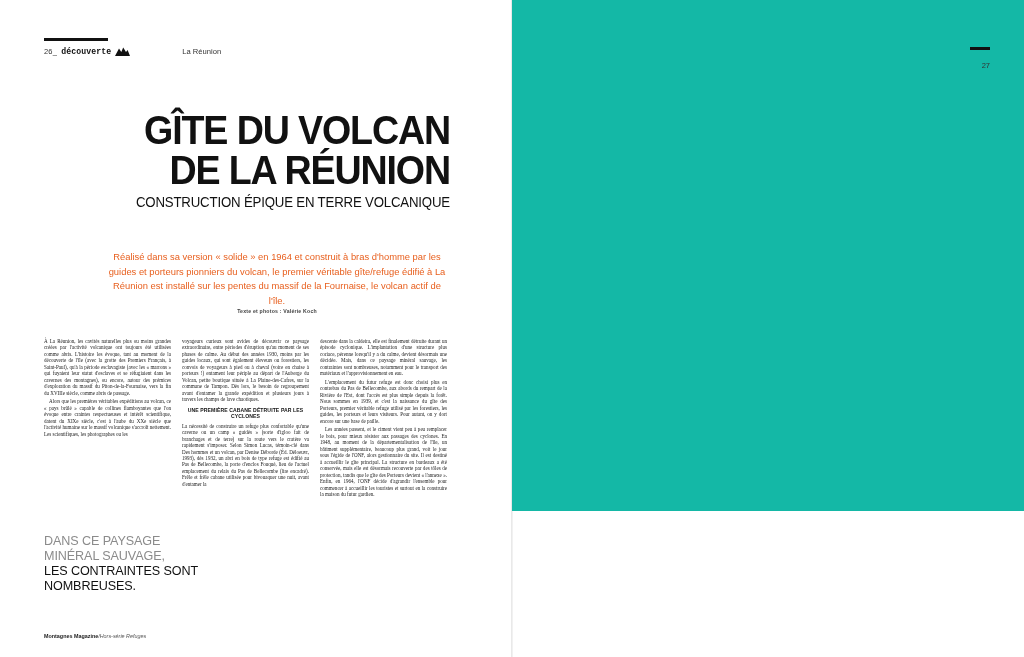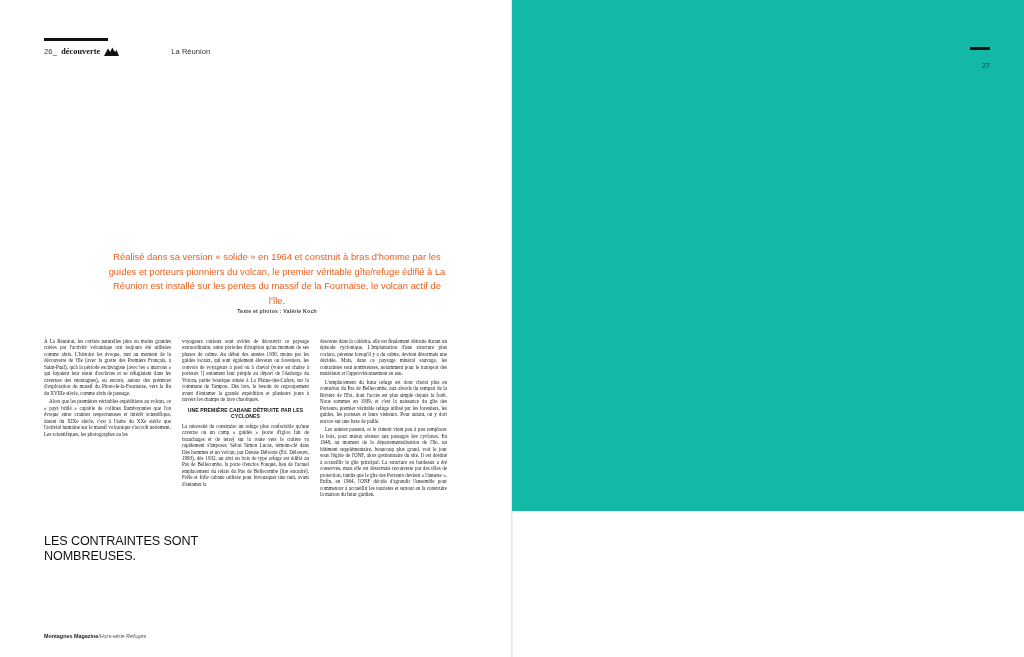--- a/index.html
+++ b/index.html
@@ -15,21 +15,21 @@
   
   .page-left{position:absolute;left:0;top:0;width:512px;height:657px;background:#fff;}
   .page-right{position:absolute;left:512px;top:0;width:512px;height:511px;background:#14b8a6;}
   .gutter{position:absolute;left:511px;top:0;width:2px;height:657px;
           background:linear-gradient(to right,rgba(0,0,0,.10),rgba(0,0,0,.04));}
 
   
   .runhead{position:absolute;top:47px;left:44px;display:flex;align-items:center;gap:4px;}
   .runhead .rule{position:absolute;top:-9px;left:0;width:64px;height:3px;background:#111;}
   .runhead .folio{font-family:"Liberation Sans",sans-serif;font-size:7.5px;color:#333;letter-spacing:.2px;}
-  .runhead .sect{font-family:Liberation Serif, serif;font-size:8.2px;font-weight:bold;color:#111;letter-spacing:.1px;}
+  .runhead .sect{font-family:Liberation Mono, monospace;font-size:8.2px;font-weight:bold;color:#111;letter-spacing:.1px;}
   .runhead .dest{font-family:"Liberation Sans",sans-serif;font-size:7.6px;color:#333;margin-left:48px;}
   .mtn-glyph{display:inline-block;width:15px;height:9px;position:relative;}
   .mtn-glyph svg{display:block;}
 
   .runhead-right{position:absolute;top:47px;right:34px;text-align:right;}
   .runhead-right .rule{width:20px;height:3px;background:#111;margin:0 0 4px auto;}
   .runhead-right .folio{font-family:"Liberation Sans",sans-serif;font-size:7.5px;color:#333;}
 
   
   .headline{position:absolute;left:0;top:112px;width:450px;text-align:right;}
@@ -87,20 +87,25 @@
       <span class="folio">26_</span>
       <span class="sect">découverte</span>
       <span class="mtn-glyph">
         <svg width="15" height="9" viewBox="0 0 15 9">
             <path d="M0 9 L4 1.5 L6.3 5 L8.2 0.5 L11 5 L12.6 3 L15 9 Z" fill="#111"></path>
           </svg>
       </span>
       <span class="dest">La Réunion</span>
     </div>
 
+    <div class="headline">
+      <span class="l1">GÎTE DU VOLCAN</span>
+      <span class="l2">DE LA RÉUNION</span>
+      <div class="kicker">CONSTRUCTION ÉPIQUE EN TERRE VOLCANIQUE</div>
+    </div>
 
     <div class="standfirst">
       <p>Réalisé dans sa version « solide » en 1964 et construit à bras d'homme par les guides et porteurs pionniers du volcan, le premier véritable gîte/refuge édifié à La Réunion est installé sur les pentes du massif de la Fournaise, le volcan actif de l'île.</p>
     </div>
     <div class="credit">Texte et photos : Valérie Koch</div>
 
     <div class="cols-left">
       <div class="col">
         <p>À La Réunion, les cavités naturelles plus ou moins grandes créées par l'activité volcanique ont toujours été utilisées comme abris. L'histoire les évoque, tant au moment de la découverte de l'île (avec la grotte des Premiers Français, à Saint-Paul), qu'à la période esclavagiste (avec les « marrons » qui fuyaient leur statut d'esclaves et se réfugiaient dans les cavernes des montagnes), ou encore, autour des prémices d'exploration du massif du Piton-de-la-Fournaise, vers la fin du XVIIIe siècle, comme abris de passage.</p>
         <p class="ind">Alors que les premières véritables expéditions au volcan, ce « pays brûlé » capable de collines flamboyantes que l'on évoque entre craintes respectueuses et intérêt scientifique, datent du XIXe siècle, c'est à l'aube du XXe siècle que l'activité humaine sur le massif volcanique s'accroît nettement. Les scientifiques, les photographes ou les</p>
@@ -112,20 +117,21 @@
         <p>La nécessité de construire un refuge plus confortable qu'une caverne ou un camp « guidés » (sorte d'igloo fait de branchages et de terre) sur la route vers le cratère va rapidement s'imposer. Selon Simon Lucas, témoin-clé dans Des hommes et un volcan, par Denise Déborde (Éd. Déloeuvr, 1993), dès 1932, un abri en bois de type refuge est édifié au Pas de Bellecombe, la porte d'enclos Fouqué, lieu de l'actuel emplacement du relais du Pas de Bellecombe (lire encadré). Frêle et frêle cabane utilisée pour bivouaquer une nuit, avant d'entamer la</p>
       </div>
       <div class="col">
         <p>descente dans la caldeira, elle est finalement détruite durant un épisode cyclonique. L'implantation d'une structure plus coriace, pérenne lorsqu'il y a du calme, devient désormais une décidée. Mais, dans ce paysage minéral sauvage, les contraintes sont nombreuses, notamment pour le transport des matériaux et l'approvisionnement en eau.</p>
         <p class="ind">L'emplacement du futur refuge est donc choisi plus en contrebas du Pas de Bellecombe, aux abords du rempart de la Rivière de l'Est, dont l'accès est plus simple depuis la forêt. Nous sommes en 1939, et c'est la naissance du gîte des Porteurs, premier véritable refuge utilisé par les forestiers, les guides, les porteurs et leurs visiteurs. Pour autant, on y dort encore sur une base de paille.</p>
         <p class="ind">Les années passent, et le ciment vient peu à peu remplacer le bois, pour mieux résister aux passages des cyclones. En 1948, au moment de la départementalisation de l'île, un bâtiment supplémentaire, beaucoup plus grand, voit le jour sous l'égide de l'ONF, alors gestionnaire du site. Il est destiné à accueillir le gîte principal. La structure en bardeaux a été conservée, mais elle est désormais recouverte par des tôles de protection, tandis que le gîte des Porteurs devient « l'annexe ». Enfin, en 1964, l'ONF décide d'agrandir l'ensemble pour commencer à accueillir les touristes et surtout en la construire la maison du futur gardien.</p>
       </div>
     </div>
 
     <div class="pullquote">
+      <span class="light">DANS CE PAYSAGE MINÉRAL SAUVAGE,</span>
       <span class="bold">LES CONTRAINTES SONT NOMBREUSES.</span>
     </div>
 
     <div class="footer-left">
       <b>Montagnes Magazine</b><span class="ital">/Hors-série Refuges</span>
     </div>
   </div>
 
   <div class="gutter"></div>
 

